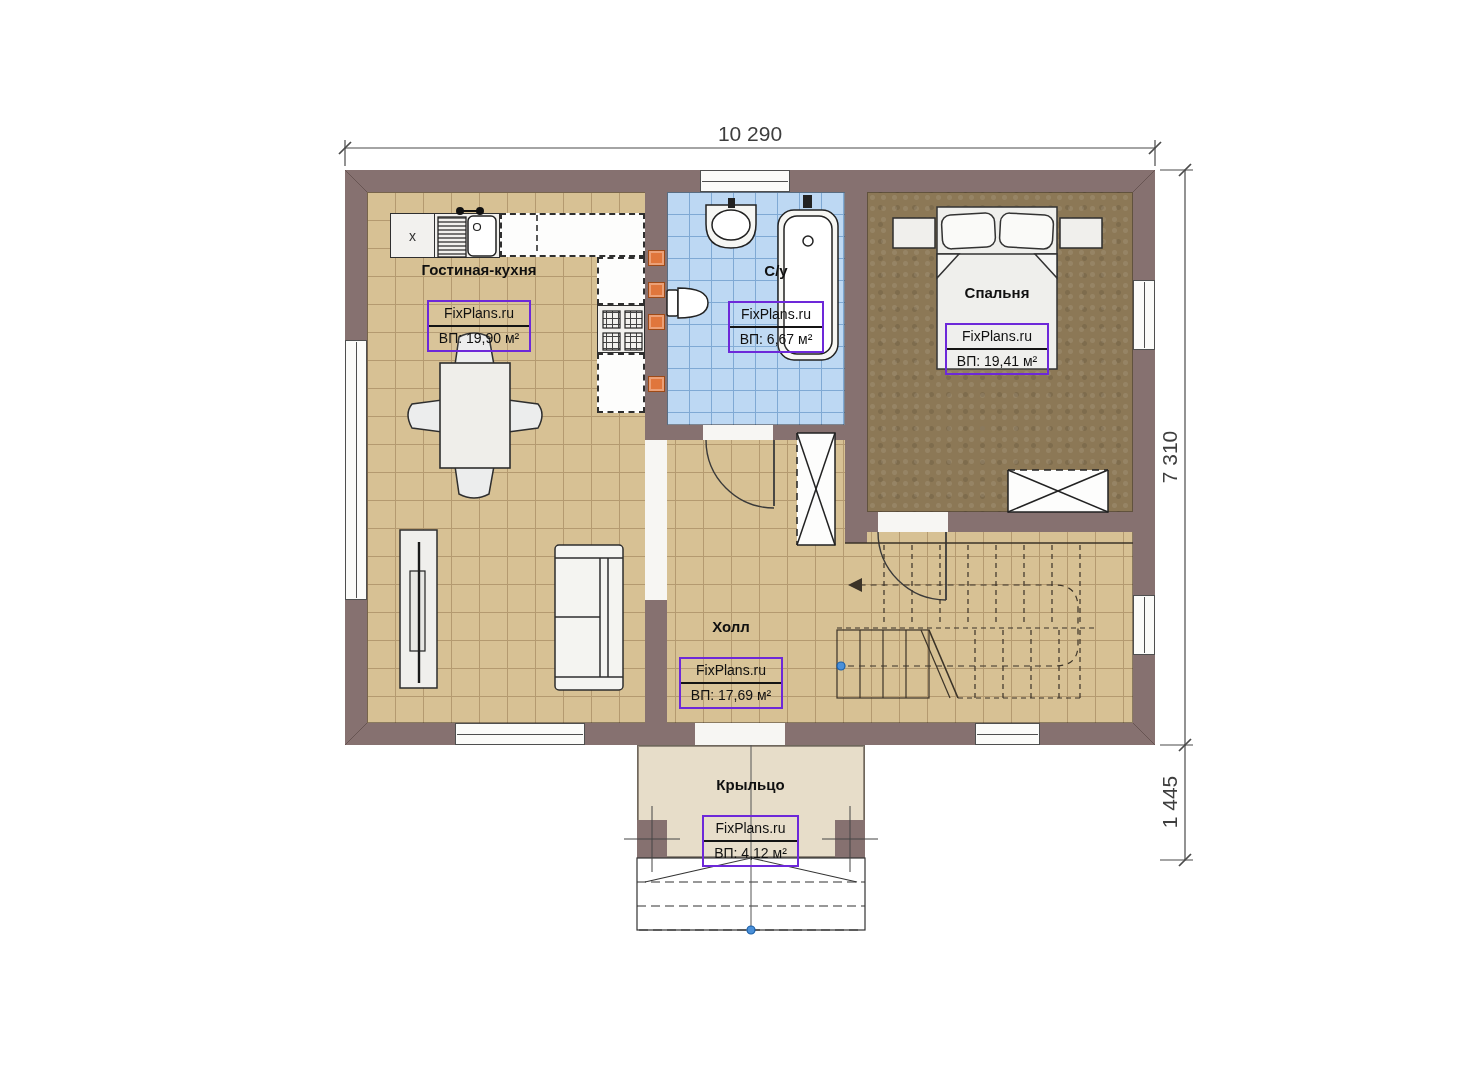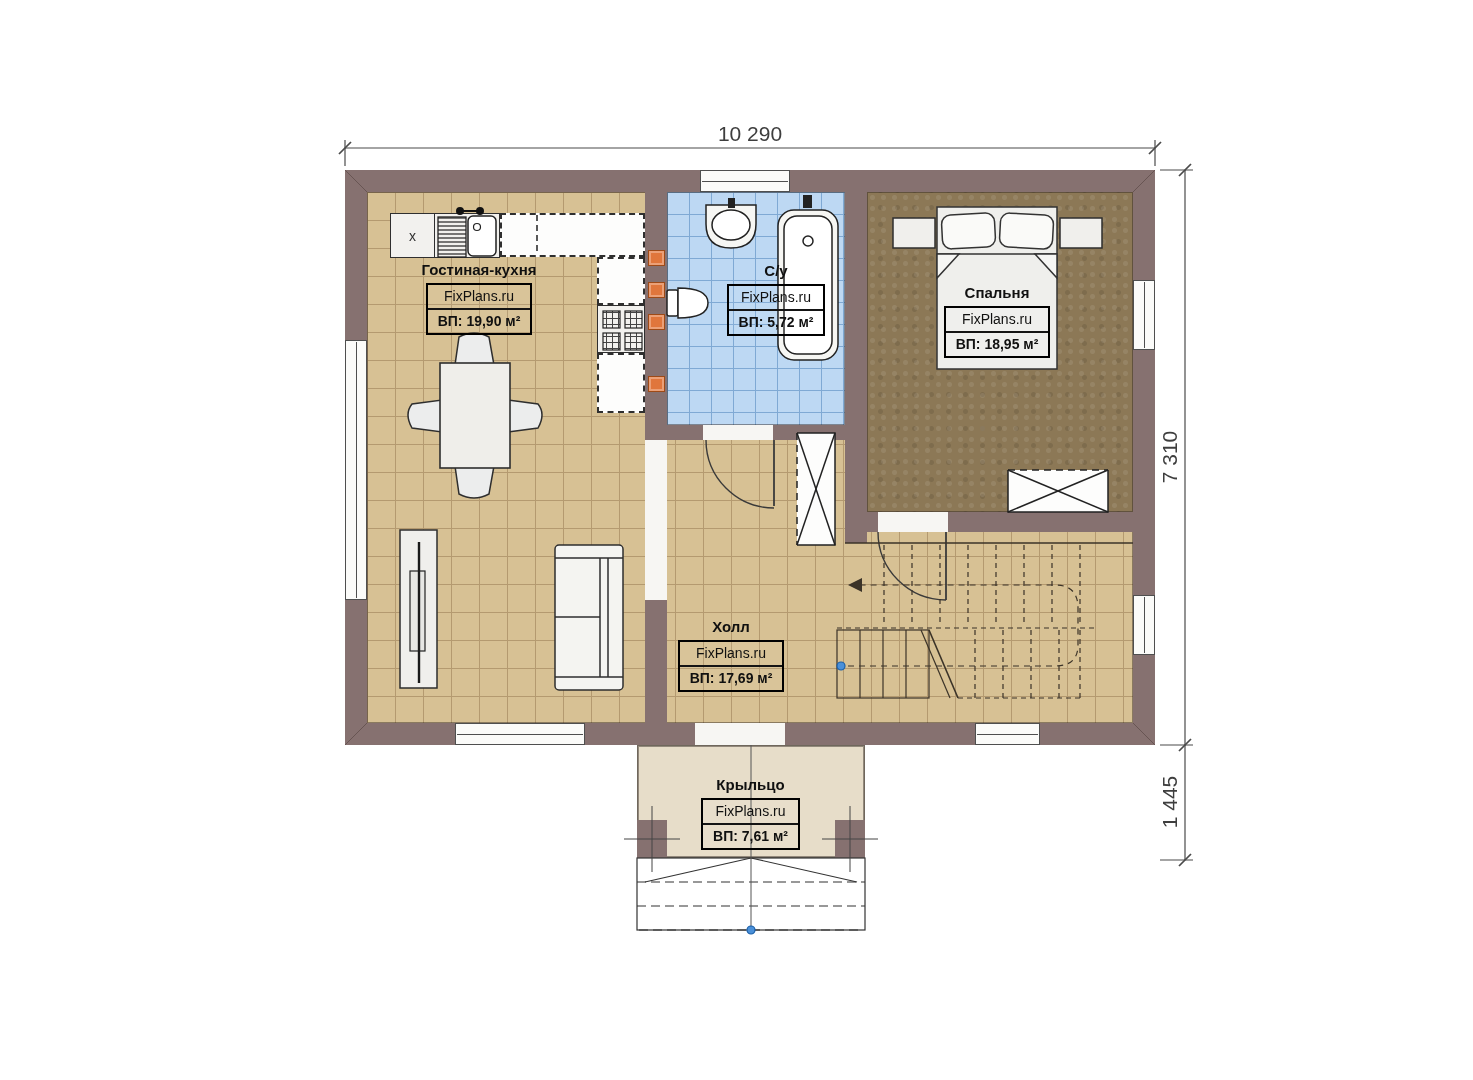--- a/index.html
+++ b/index.html
@@ -28,23 +28,23 @@
   
   .counter{position:absolute;background:#f2f1ee;border:1.5px solid #2f2f2f;z-index:12;box-sizing:border-box;}
   .dashed-box{position:absolute;background:#fdfdfc;border:2px dashed #2f2f2f;z-index:12;box-sizing:border-box;}
   .xcab{display:flex;align-items:center;justify-content:center;font-size:14px;color:#333;
         border-right:1.5px solid #2f2f2f;}
   .vent{position:absolute;width:17px;height:16px;background:#e0763c;border:1px solid #9e4a17;
         box-shadow:inset 0 0 0 2px rgba(255,240,230,.35);z-index:17;box-sizing:border-box;}
   
   .room-label{position:absolute;display:flex;flex-direction:column;align-items:center;z-index:30;color:#101010;}
   .room-name{font-weight:bold;font-size:15px;line-height:1.25;white-space:nowrap;}
-  .label-box{border:2px solid #000000;margin-top:3px;text-align:center;background:rgba(255,255,255,.05);}
+  .label-box{border:2px solid #6d28d9;margin-top:20px;text-align:center;background:rgba(255,255,255,.05);}
   .label-brand{font-size:14px;line-height:1.35;padding:2px 10px;border-bottom:2px solid #141414;white-space:nowrap;}
-  .label-area{font-size:14px;line-height:1.35;padding:2px 10px;white-space:nowrap;font-weight:bold;}
+  .label-area{font-size:14px;line-height:1.35;padding:2px 10px;white-space:nowrap;}
   .dim-label{position:absolute;font-size:21px;color:#3e3e3e;text-align:center;z-index:30;line-height:26px;}
   .rot{transform:rotate(-90deg);}
   svg.overlay{position:absolute;left:0;top:0;z-index:20;pointer-events:none;}
 </style>
 </head>
 <body>
 
 <div id="canvas">
 
   <div class="floor floor-tan" style="left:367px;top:192px;width:766px;height:531px;"></div>
@@ -274,45 +274,45 @@
     <div class="label-box">
       <div class="label-brand">FixPlans.ru</div>
       <div class="label-area">ВП: 19,90 м²</div>
     </div>
   </div>
 
   <div class="room-label" style="left:724px;top:262px;width:104px;">
     <div class="room-name">С/у</div>
     <div class="label-box">
       <div class="label-brand">FixPlans.ru</div>
-      <div class="label-area">ВП: 5,72 м²</div>
+      <div class="label-area">ВП: 6,67 м²</div>
     </div>
   </div>
 
   <div class="room-label" style="left:933px;top:284px;width:128px;">
     <div class="room-name">Спальня</div>
     <div class="label-box">
       <div class="label-brand">FixPlans.ru</div>
-      <div class="label-area">ВП: 18,95 м²</div>
+      <div class="label-area">ВП: 19,41 м²</div>
     </div>
   </div>
 
   <div class="room-label" style="left:670px;top:618px;width:122px;">
     <div class="room-name">Холл</div>
     <div class="label-box">
       <div class="label-brand">FixPlans.ru</div>
       <div class="label-area">ВП: 17,69 м²</div>
     </div>
   </div>
 
   <div class="room-label" style="left:693px;top:776px;width:115px;">
     <div class="room-name">Крыльцо</div>
     <div class="label-box">
       <div class="label-brand">FixPlans.ru</div>
-      <div class="label-area">ВП: 7,61 м²</div>
+      <div class="label-area">ВП: 4,12 м²</div>
     </div>
   </div>
 
   <div class="dim-label" style="left:690px;top:121px;width:120px;height:26px;text-align:center;">10 290</div>
   <div class="dim-label rot" style="left:1120px;top:444px;width:100px;height:26px;">7 310</div>
   <div class="dim-label rot" style="left:1120px;top:789px;width:100px;height:26px;">1 445</div>
 
 </div>
 
 </body></html>

